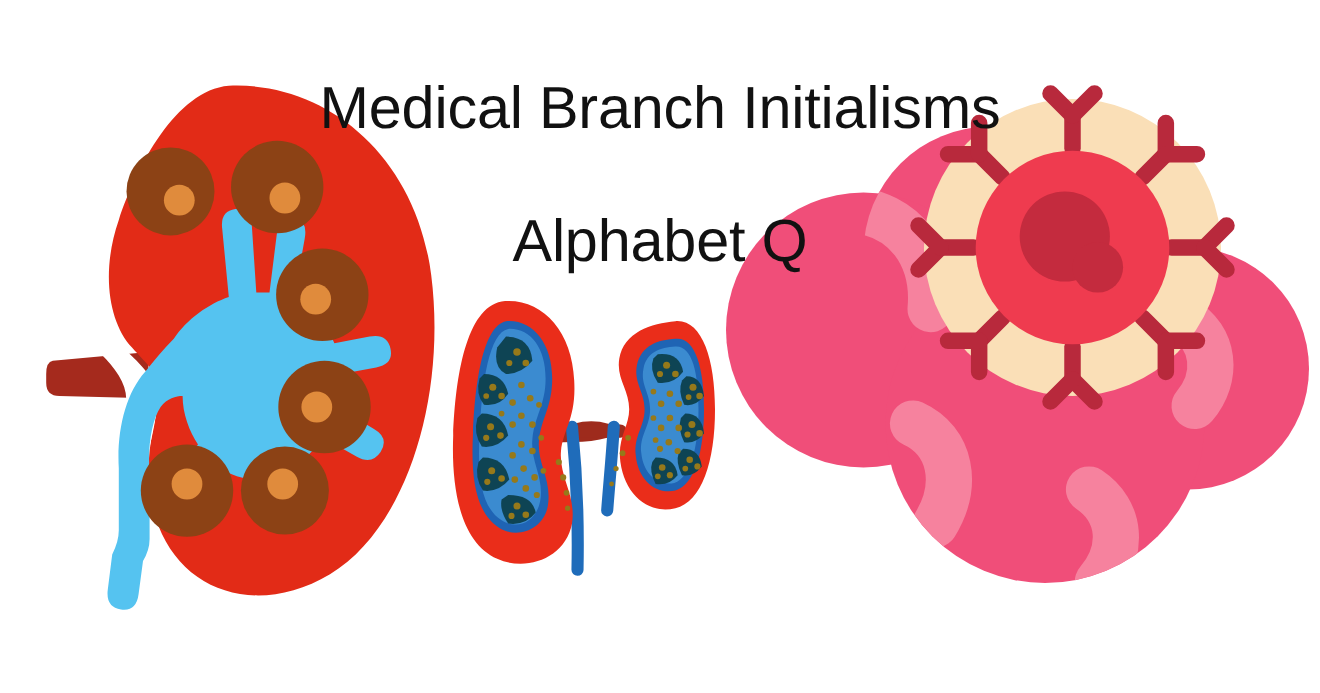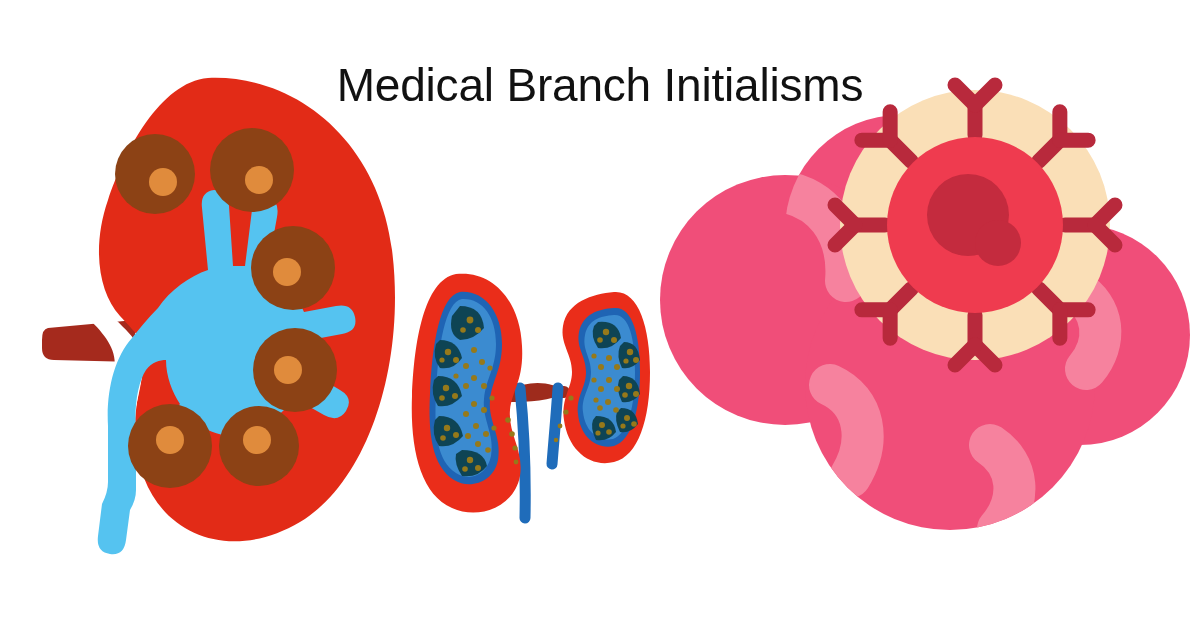--- a/index.html
+++ b/index.html
@@ -19,21 +19,21 @@
     overflow: hidden;
   }
   #title-block {
     position: absolute;
     left: 0;
     top: 8px;
     width: 1200px;
     text-align: center;
     color: #111111;
     font-family: "Liberation Sans", sans-serif;
-    font-size: 46px;
+    font-size: 54px;
     font-weight: 400;
     line-height: 1.12;
     letter-spacing: -0.2px;
     z-index: 40;
     pointer-events: none;
     white-space: pre-line;
   }
   #title-line-1, #title-line-2 {
     display: block;
   }
@@ -45,20 +45,21 @@
   #art-tumor-cells    { left: 650px; top: 85px;  width: 520px; height: 480px; }
   svg { display: block; overflow: visible; }
 </style>
 </head>
 <body>
 
 <div id="canvas">
 
   <div id="title-block">
     <span id="title-line-1">Medical Branch Initialisms</span>
+    <span id="title-line-2">Alphabet Q</span>
   </div>
 
   <div class="art" id="art-kidney-cutaway">
     <svg width="380" height="500" viewBox="0 0 380 500" xmlns="http://www.w3.org/2000/svg">
 
       <path d="M 8 258 L 95 250 L 95 292 L 14 290 Q 2 290 2 278 L 2 270 Q 2 259 8 258 Z" fill="#a52a1d"></path>
 
       <path d="M 168 8
                C 255 4 338 70 352 180
                C 366 290 330 410 260 452

